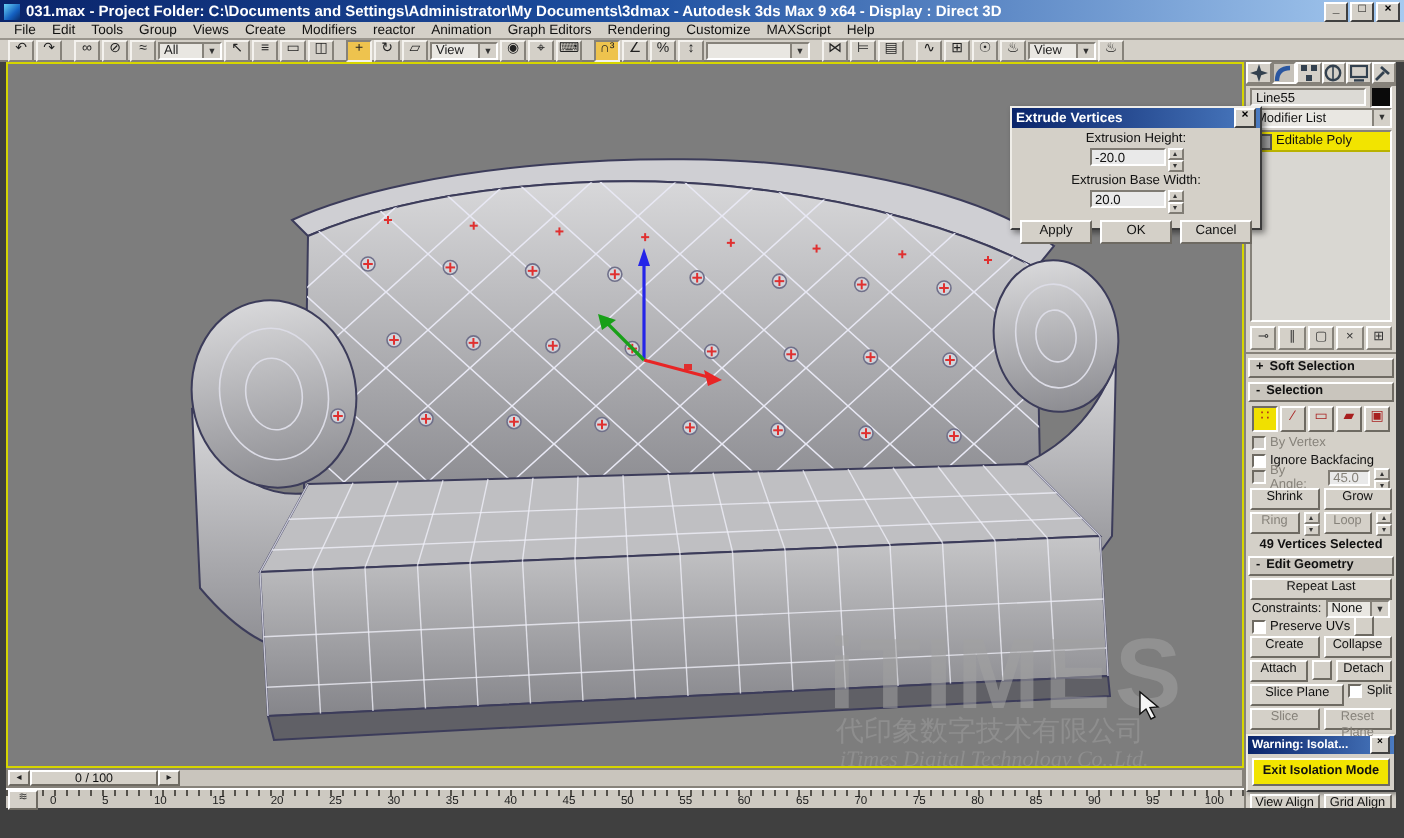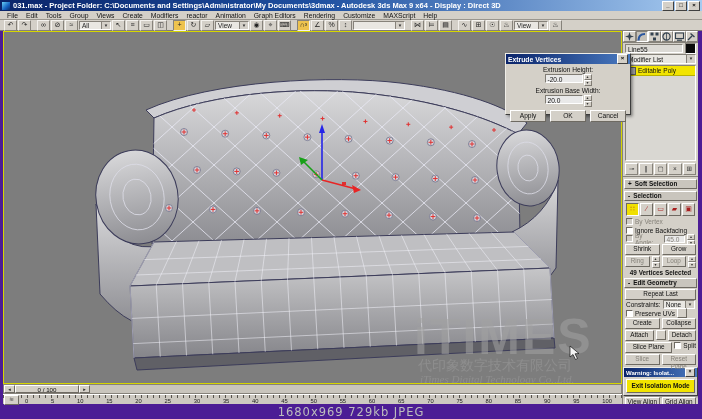--- a/index.html
+++ b/index.html
@@ -1,17 +1,17 @@
 <!DOCTYPE html>
 <html><head>
 <meta charset="utf-8">
 <style>
   html,body{margin:0;padding:0;background:#000;width:702px;height:419px;overflow:hidden;
     font-family:"Liberation Sans",sans-serif;-webkit-font-smoothing:none}
-  #root{position:relative;width:702px;height:419px;background:#4c1d95}
+  #root{position:relative;width:702px;height:419px;background:#404040}
   
   .titlebar{position:absolute;left:0;top:0;width:702px;height:11px;
     background:linear-gradient(90deg,#0a246a 0%,#1d4fa0 45%,#a6caf0 100%);
     display:flex;align-items:center;gap:3px;padding:0 2px;box-sizing:border-box;
     color:#fff;font-size:7.5px;font-weight:bold;white-space:nowrap;overflow:hidden}
   .appicon{width:8px;height:8px;flex:none;background:linear-gradient(135deg,#69d2f7,#1460c0 60%,#0a2d6a)}
   .wbtns{margin-left:auto;display:flex;gap:1px;flex:none}
   .wbtn{width:10px;height:8px;background:#d4d0c8;border:1px solid;border-color:#fff #404040 #404040 #fff;
     color:#000;font-size:6px;line-height:6px;text-align:center;font-weight:bold}
   .menubar{position:absolute;left:0;top:11px;width:702px;height:9px;background:#d4d0c8;
@@ -604,14 +604,13 @@
     <span>65</span>
     <span>70</span>
     <span>75</span>
     <span>80</span>
     <span>85</span>
     <span>90</span>
     <span>95</span>
     <span>100</span>
   </div>
 
-  <div class="caption">1680x969 729kb JPEG</div>
 </div>
 
 </body></html>

